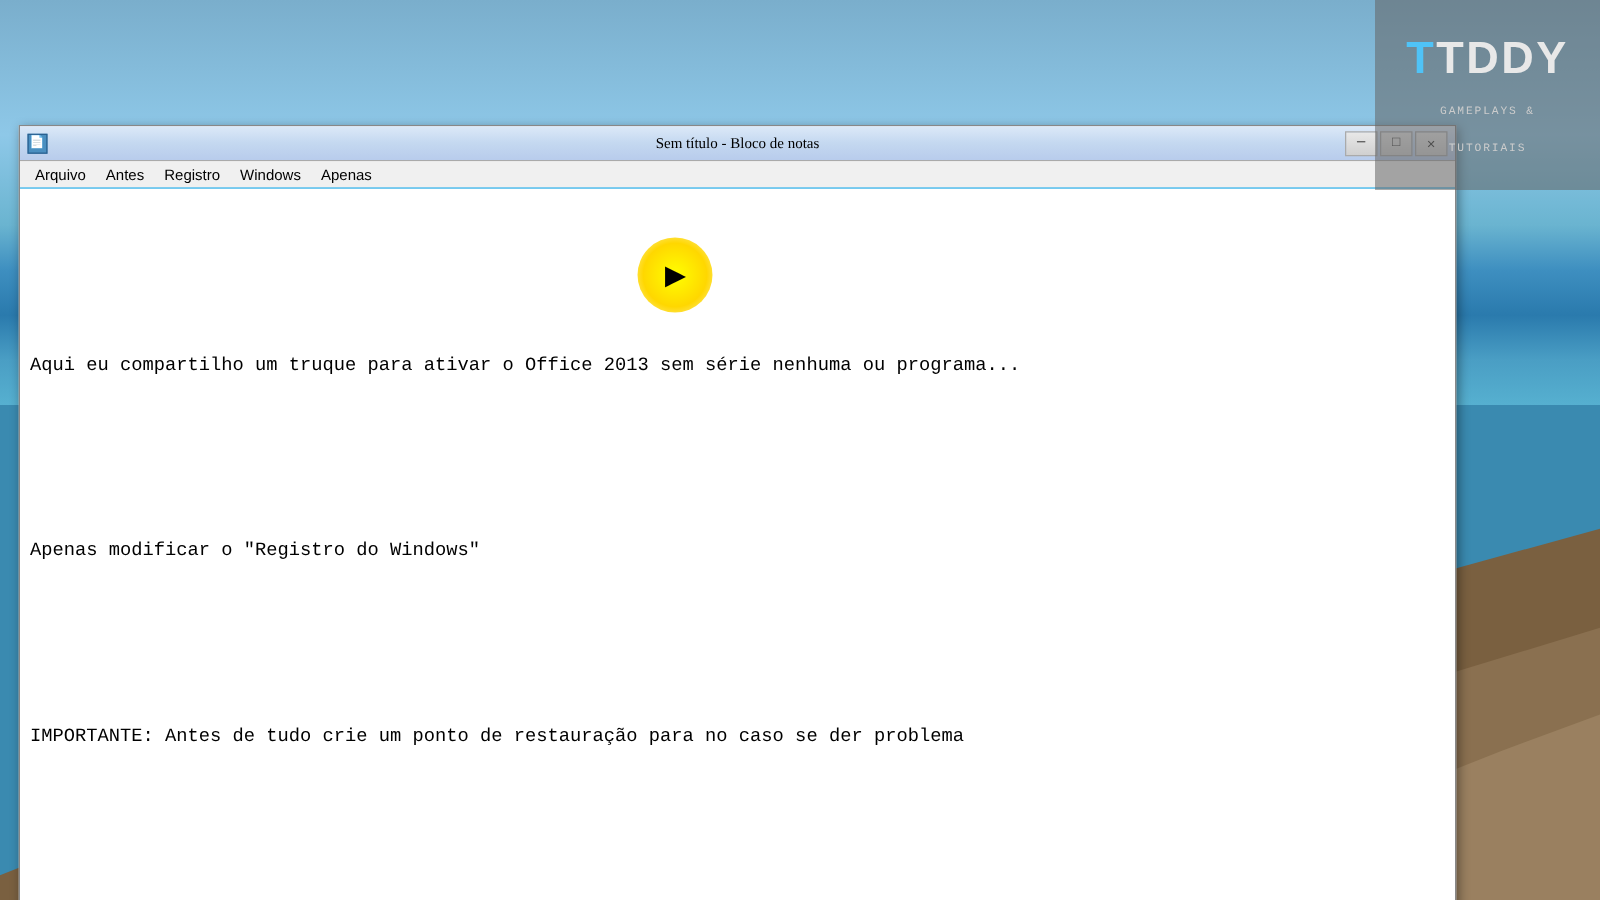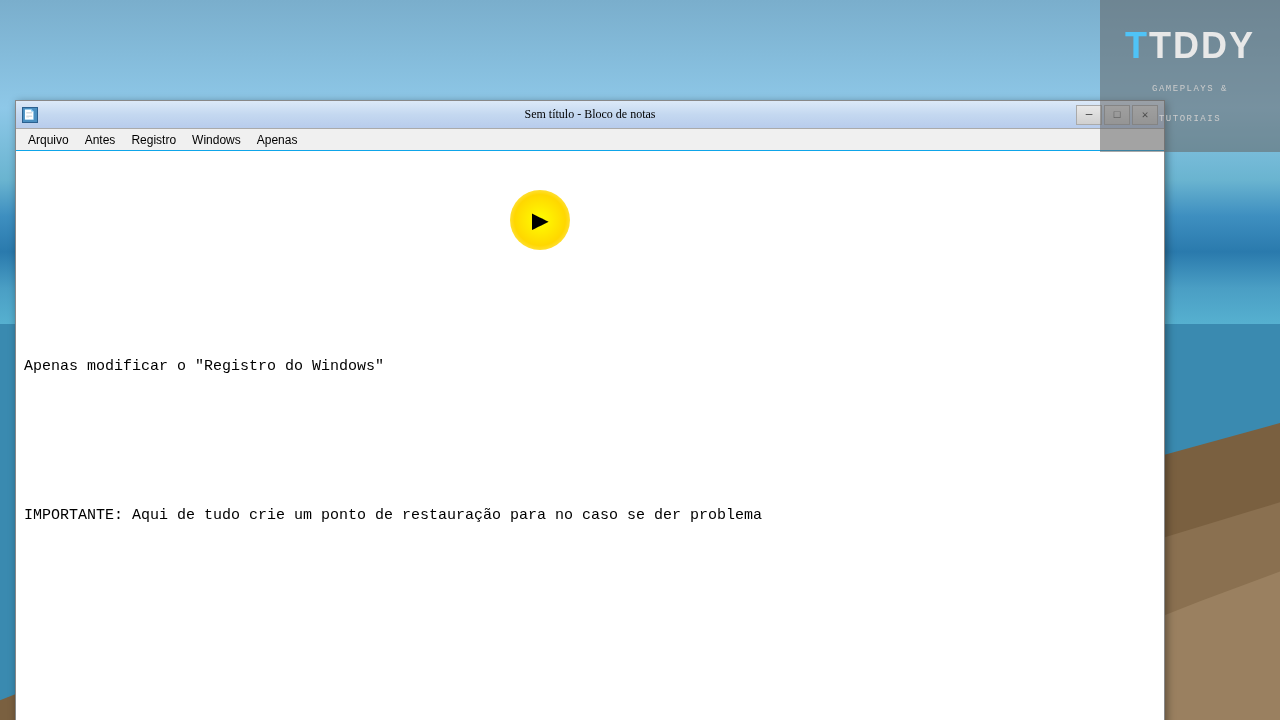--- a/index.html
+++ b/index.html
@@ -266,24 +266,25 @@
   <div class="menu-bar">
     <div class="menu-item">Arquivo</div>
     <div class="menu-item">Antes</div>
     <div class="menu-item">Registro</div>
     <div class="menu-item">Windows</div>
     <div class="menu-item">Apenas</div>
   </div>
 
   <div class="notepad-content">
     <span class="line">&nbsp;</span>
+    <span class="line">Aqui eu compartilho um truque para ativar o Office 2013 sem série nenhuma ou programa...</span>
     <span class="line">&nbsp;</span>
     <span class="line">Apenas modificar o "Registro do Windows"</span>
     <span class="line">&nbsp;</span>
-    <span class="line">IMPORTANTE: Aqui de tudo crie um ponto de restauração para no caso se der problema</span>
+    <span class="line">IMPORTANTE: Antes de tudo crie um ponto de restauração para no caso se der problema</span>
     
     
     
     
     
     
     
     
     
     

